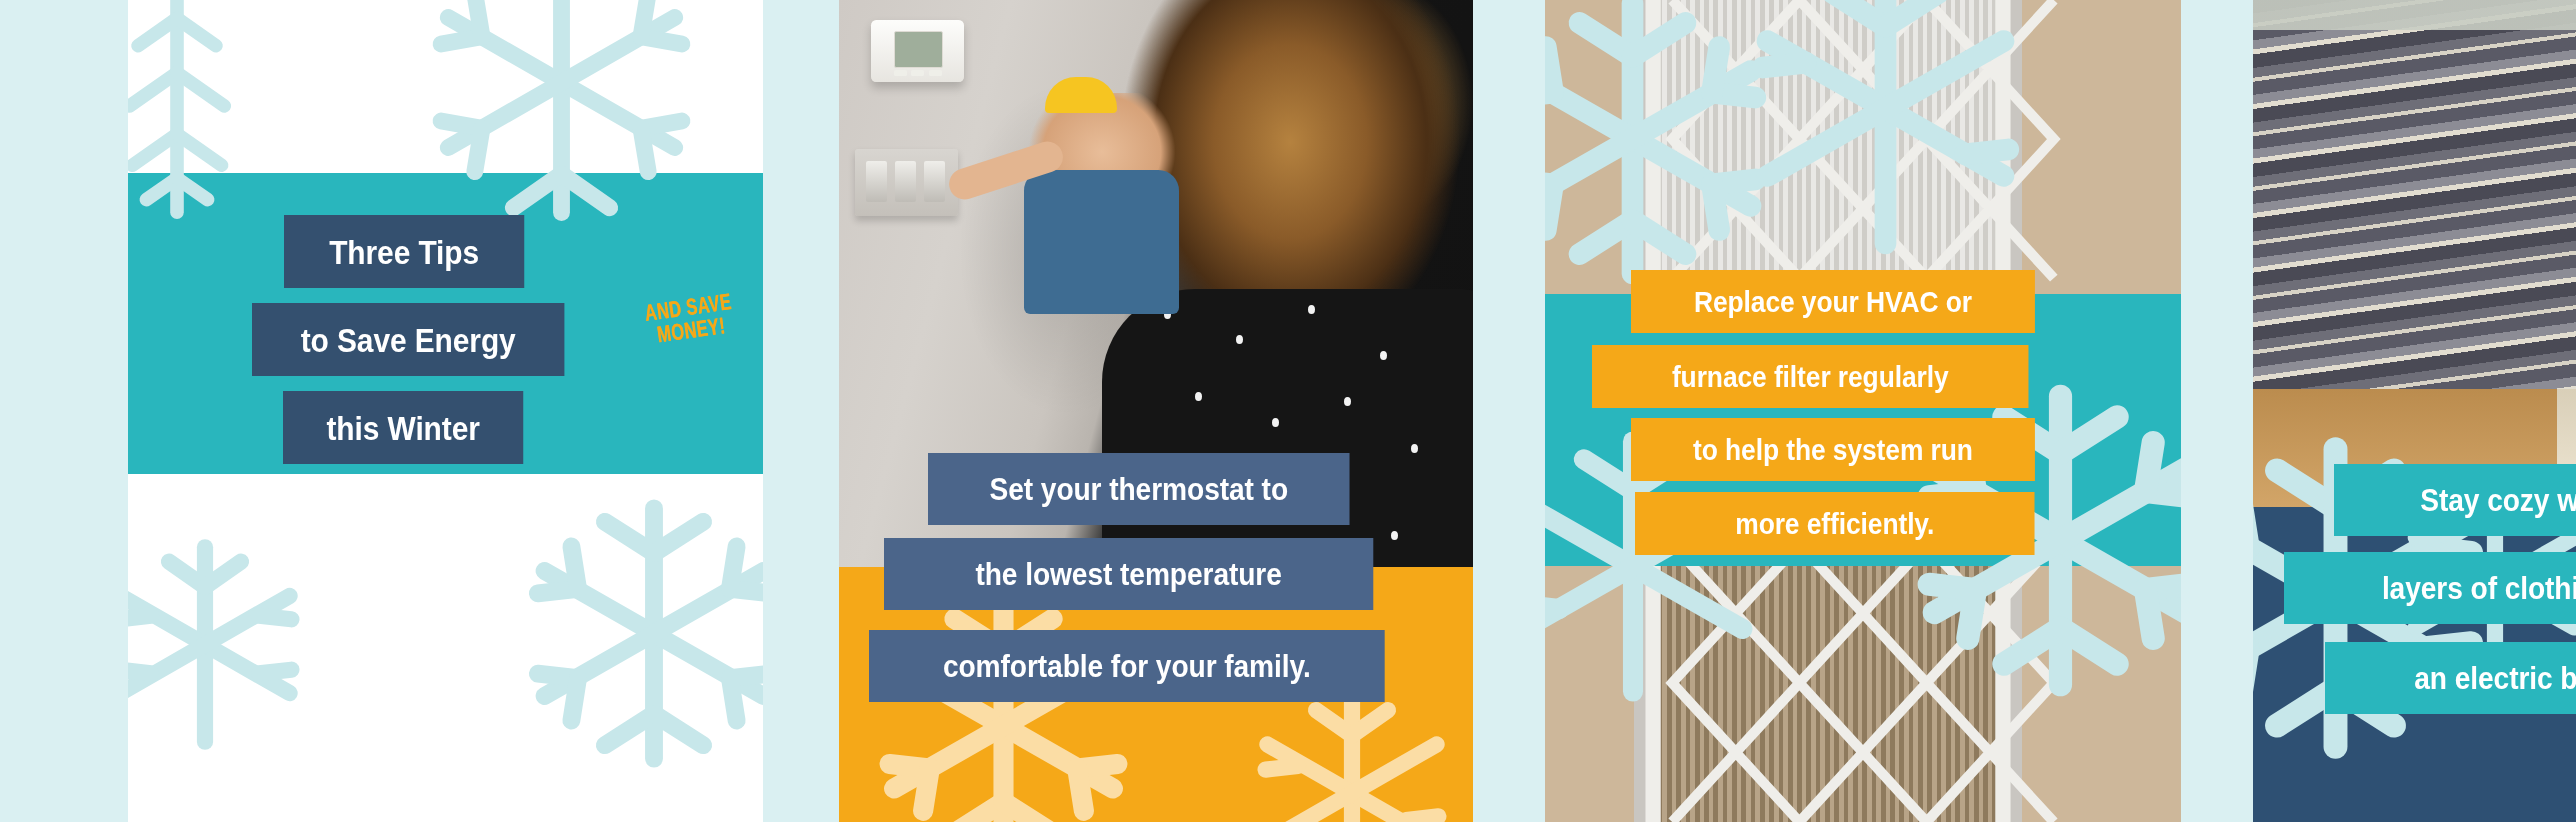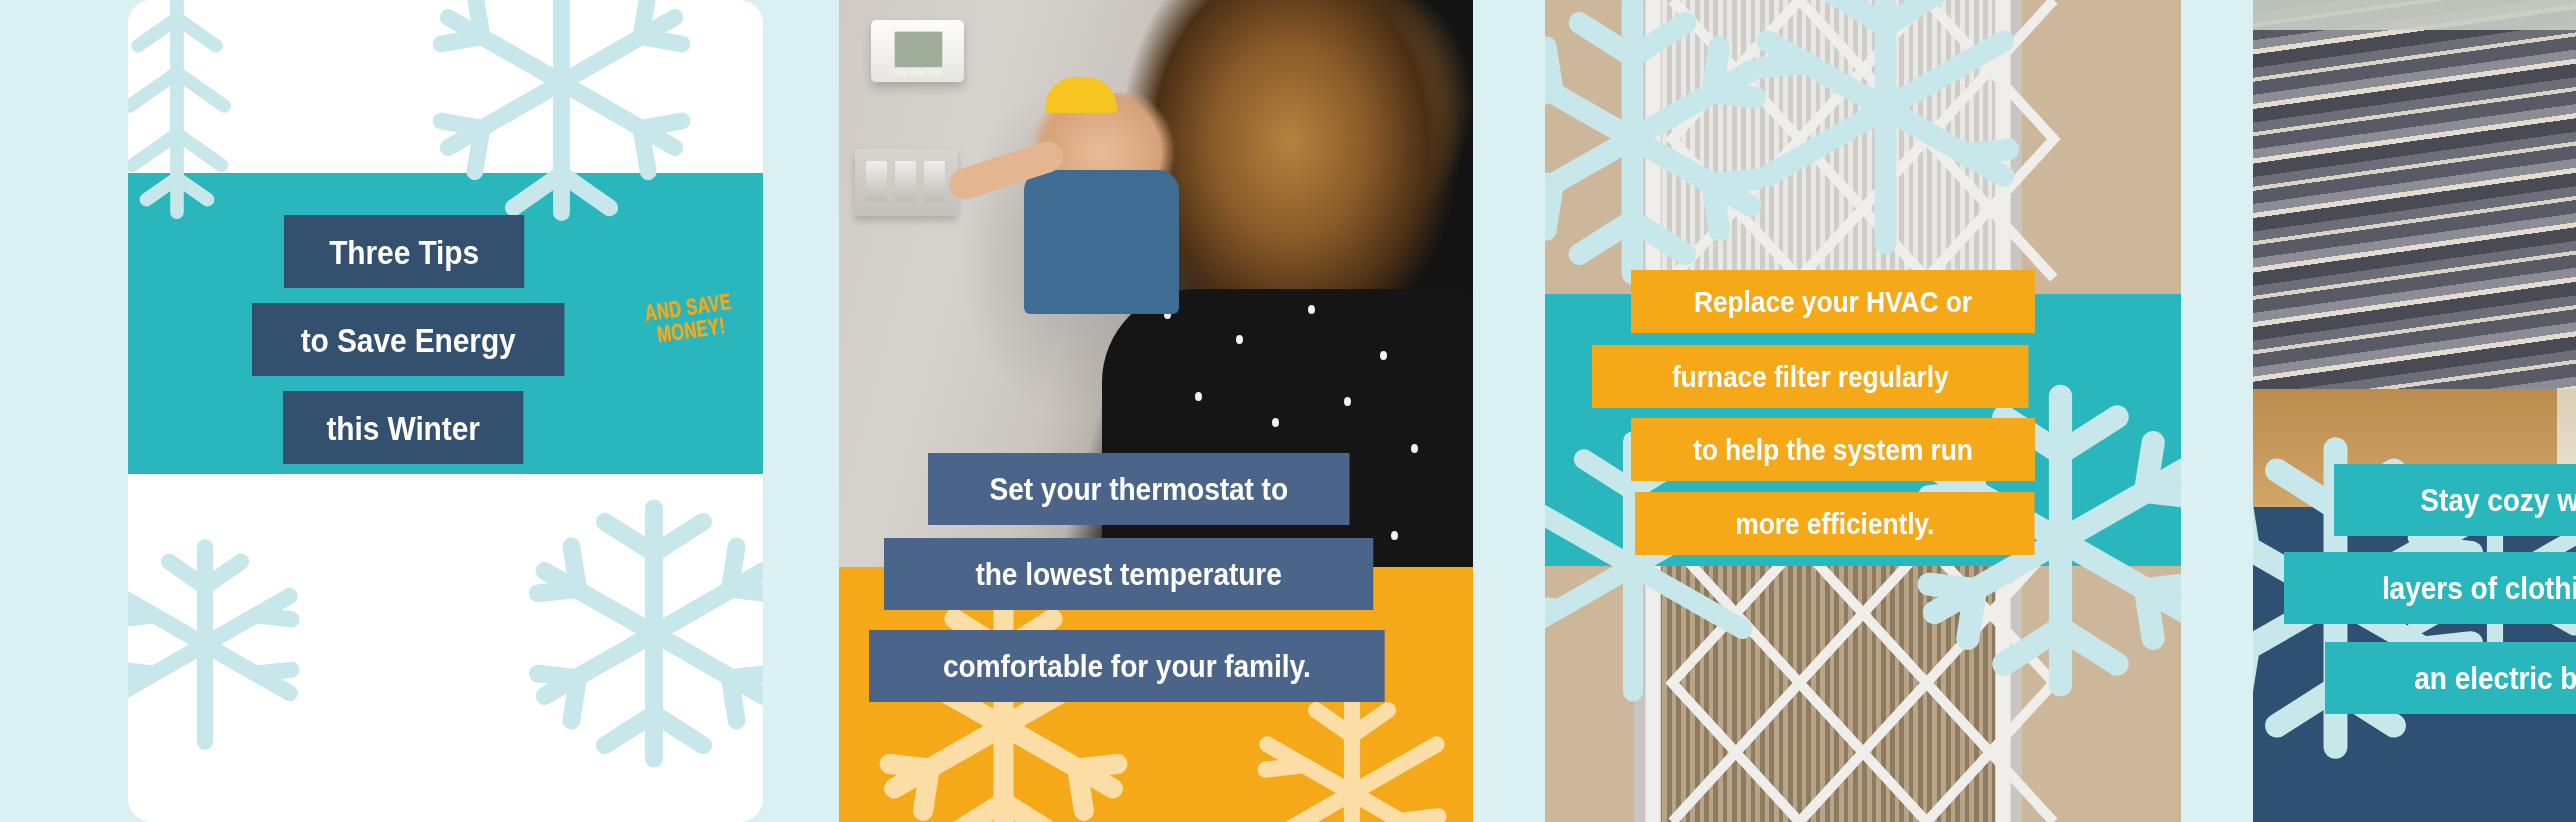--- a/index.html
+++ b/index.html
@@ -8,21 +8,21 @@
     background:#daf0f2;
     font-family:"Liberation Sans", sans-serif;
     overflow:hidden;
     position:relative;
   }
 
   
   #board{position:absolute;inset:0;background:#daf0f2;}
 
   .panel{position:absolute;top:0;height:822px;overflow:hidden;background:#ffffff;}
-  .p1{left:128px;width:635px;border-radius:24px;}
+  .p1{left:128px;width:635px;}
   .p2{left:839px;width:634px;}
   .p3{left:1545px;width:636px;}
   .p4{left:2253px;width:634px;}
 
   
   .band{position:absolute;left:0;width:100%;}
 
   
   .p1 .bg{position:absolute;inset:0;background:#ffffff;}
   .p1 .teal-band{top:173px;height:301px;background:#29b6bd;}

